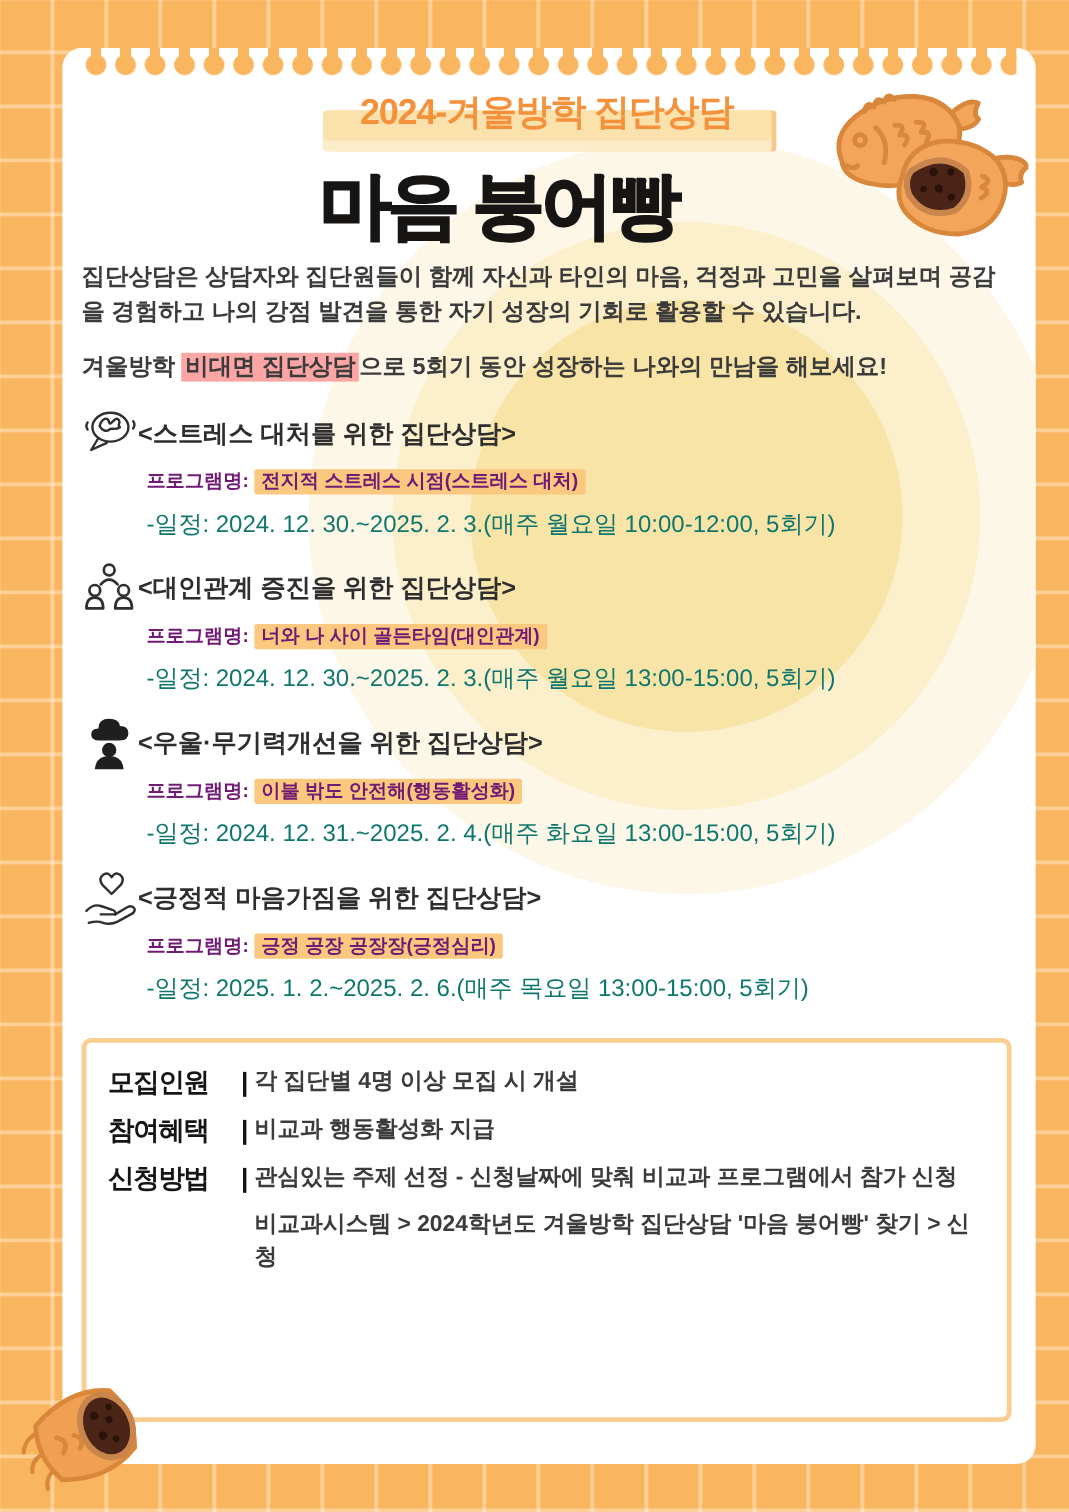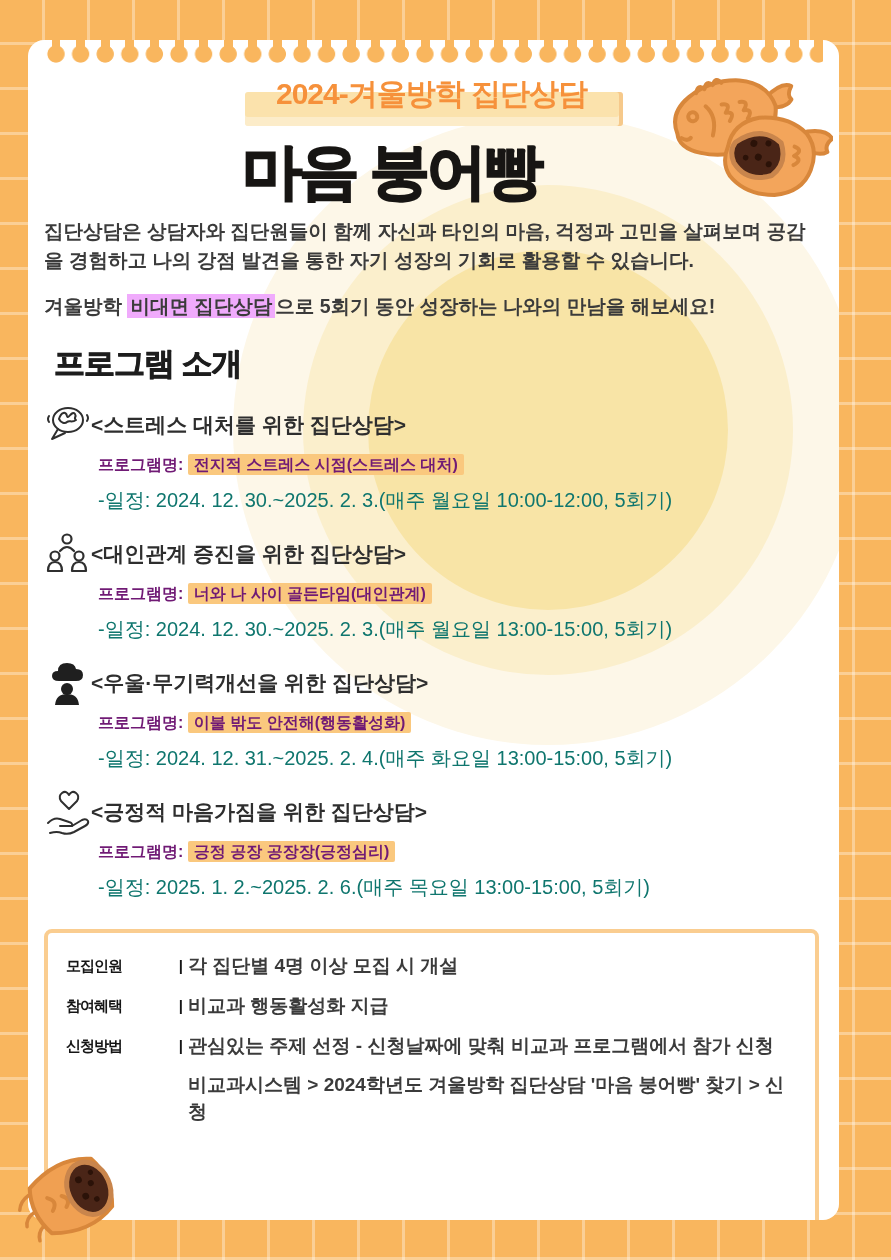--- a/index.html
+++ b/index.html
@@ -9,21 +9,21 @@
     font-family:"Liberation Sans","DejaVu Sans",sans-serif;
     background-color:#F9B65E;
     background-image:
       linear-gradient(rgba(255,255,255,.34) 3px, transparent 3px),
       linear-gradient(90deg, rgba(255,255,255,.34) 3px, transparent 3px);
     background-size:45px 45px;
     background-position:-3px -3px;
     overflow:hidden;
   }
   .card{
-    position:absolute;left:28px;top:40px;width:811px;height:1180px;
+    position:absolute;left:52px;top:40px;width:811px;height:1180px;
     background:#ffffff;border-radius:16px;overflow:hidden;
   }
   .circle{position:absolute;border-radius:50%;z-index:0;}
   .c1{left:205px;top:75px;width:630px;height:630px;background:#FDF7E8;}
   .c2{left:275px;top:145px;width:490px;height:490px;background:#FBEFCC;}
   .c3{left:340px;top:210px;width:360px;height:360px;background:#F8E4A6;}
   .scallops{
     position:absolute;left:16px;right:16px;top:0;height:26px;z-index:2;
     background-image:
       radial-gradient(circle at 12px 14px, #F9B65E 8.2px, rgba(249,182,94,0) 9px),
@@ -35,31 +35,31 @@
   .subtitle-chip{position:relative;display:block;width:374px;margin:36px auto 0;height:56px;}
   .subtitle-bar{position:absolute;left:0;right:0;top:16px;height:34px;background:#FBE2AC;border-radius:3px;
     box-shadow:inset 0 -9px 0 rgba(255,255,255,.35), 4px 0 0 #F6C98B;}
   .subtitle-text{position:relative;display:block;text-align:center;font-size:30px;font-weight:800;color:#F6913B;letter-spacing:-1px;line-height:36px;}
   .title{margin:8px 80px 0 0;text-align:center;font-size:60px;line-height:1.05;font-weight:900;color:#171513;letter-spacing:-3px;-webkit-text-stroke:2px #171513;}
   .fish-top{position:absolute;right:6px;top:16px;z-index:2;}
   .intro{font-size:19.5px;font-weight:600;color:#3b3b3b;line-height:1.5;}
   .p1{margin:30px 0 0 0;}
   .p2{margin:14px 0 16px 0;}
   .p3{margin:4px 0 0 0;}
-  .hl-peach{background:#f0abfc;padding:1px 3px;}
+  .hl-peach{background:#fca5a5;padding:1px 3px;}
   .sec{margin:22px 0 0 10px;font-size:31px;font-weight:900;color:#1d1d1d;letter-spacing:-1px;-webkit-text-stroke:.8px #1d1d1d;}
   .program{margin-top:17px;}
   .prog-head{display:flex;align-items:center;gap:1px;font-size:21px;font-weight:700;color:#2e2e2e;}
   .picon{width:46px;height:46px;flex:none;display:flex;align-items:center;justify-content:center;}
   .pname{margin:7px 0 0 54px;font-size:16px;font-weight:700;color:#701a75;}
   .hl{background:#FAC87E;padding:2px 6px;border-radius:2px;}
   .psched{margin:11px 0 0 54px;font-size:20px;font-weight:400;color:#0f766e;}
   .info-box{position:relative;margin:28px 0 0 0;border:4px solid #FACD90;border-radius:8px;padding:6px 18px 14px 18px;min-height:320px;box-sizing:border-box;}
   .irow{display:flex;margin-top:13px;font-size:19px;font-weight:600;color:#3b3b3b;line-height:27px;}
-  .ilabel{flex:none;width:122px;font-size:15px;font-weight:800;color:#151515;display:flex;justify-content:space-between;letter-spacing:-1px;}
+  .ilabel{flex:none;width:122px;font-size:22px;font-weight:800;color:#151515;display:flex;justify-content:space-between;letter-spacing:-1px;}
   .ibar{font-weight:900;color:#151515;padding-right:6px;}
   .icontent{flex:1;}
   .fish-bottom{position:absolute;left:4px;top:1132px;z-index:5;}
   svg{display:block;}
 </style>
 </head>
 <body>
 
 <div class="card">
   <div class="circle c1"></div>
@@ -101,21 +101,20 @@
       <span class="subtitle-text">2024-겨울방학 집단상담</span>
     </div>
 
     <h1 class="title">마음 붕어빵</h1>
 
     <div class="intro">
       <p class="p2">집단상담은 상담자와 집단원들이 함께 자신과 타인의 마음, 걱정과 고민을 살펴보며 공감을 경험하고 나의 강점 발견을 통한 자기 성장의 기회로 활용할 수 있습니다.</p>
       <p class="p3"><span>겨울방학 </span><span class="hl-peach">비대면 집단상담</span><span>으로 5회기 동안 성장하는 나와의 만남을 해보세요!</span></p>
     </div>
 
-    <h2 class="sec">프로그램 소개</h2>
 
     <div class="program">
       <div class="prog-head">
         <span class="picon">
           <svg width="46" height="46" viewBox="0 0 46 46" fill="none" stroke="#2f2f2f" stroke-width="2" stroke-linecap="round" stroke-linejoin="round">
             <ellipse cx="24" cy="18" rx="15" ry="12"></ellipse>
             <path d="M14 27 L8 37 L21 31"></path>
             <path d="M15 17 c2 -7 7 -8 8 -3 c1 4 5 -6 8 -2 c2 3 -2 4 1 6 c-4 3 -7 0 -9 2 c-2 2 -6 1 -8 -3"></path>
             <path d="M5 14 q-2 3 0 6 M43 13 q2 3 0 6"></path>
           </svg>

